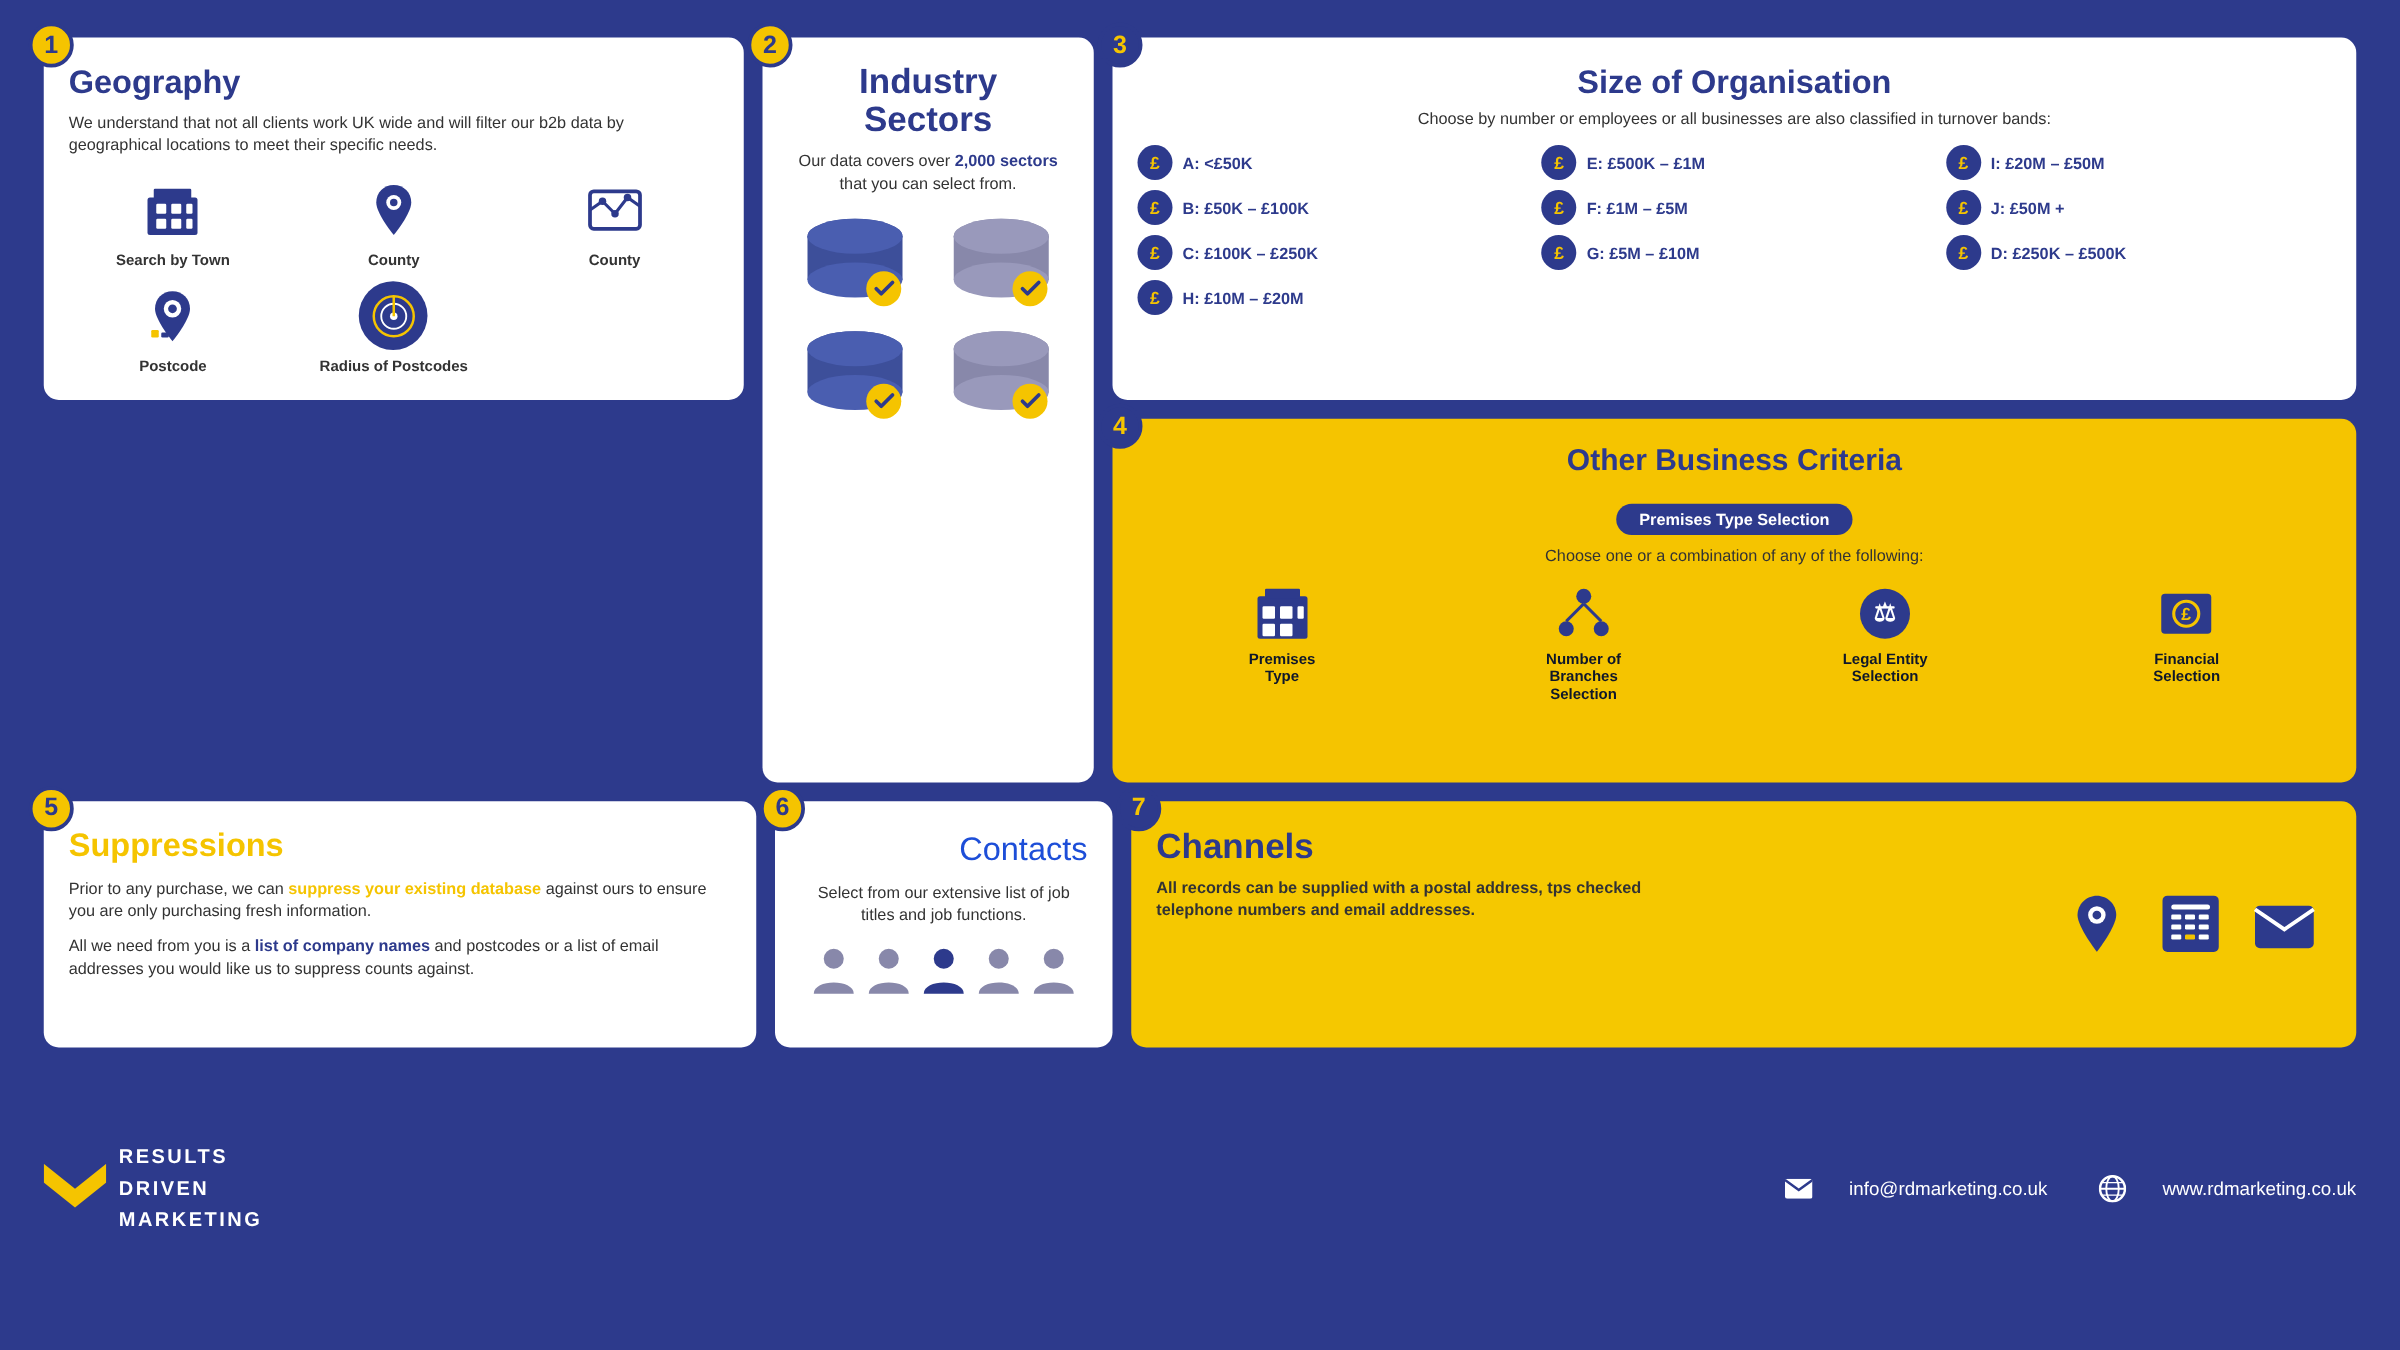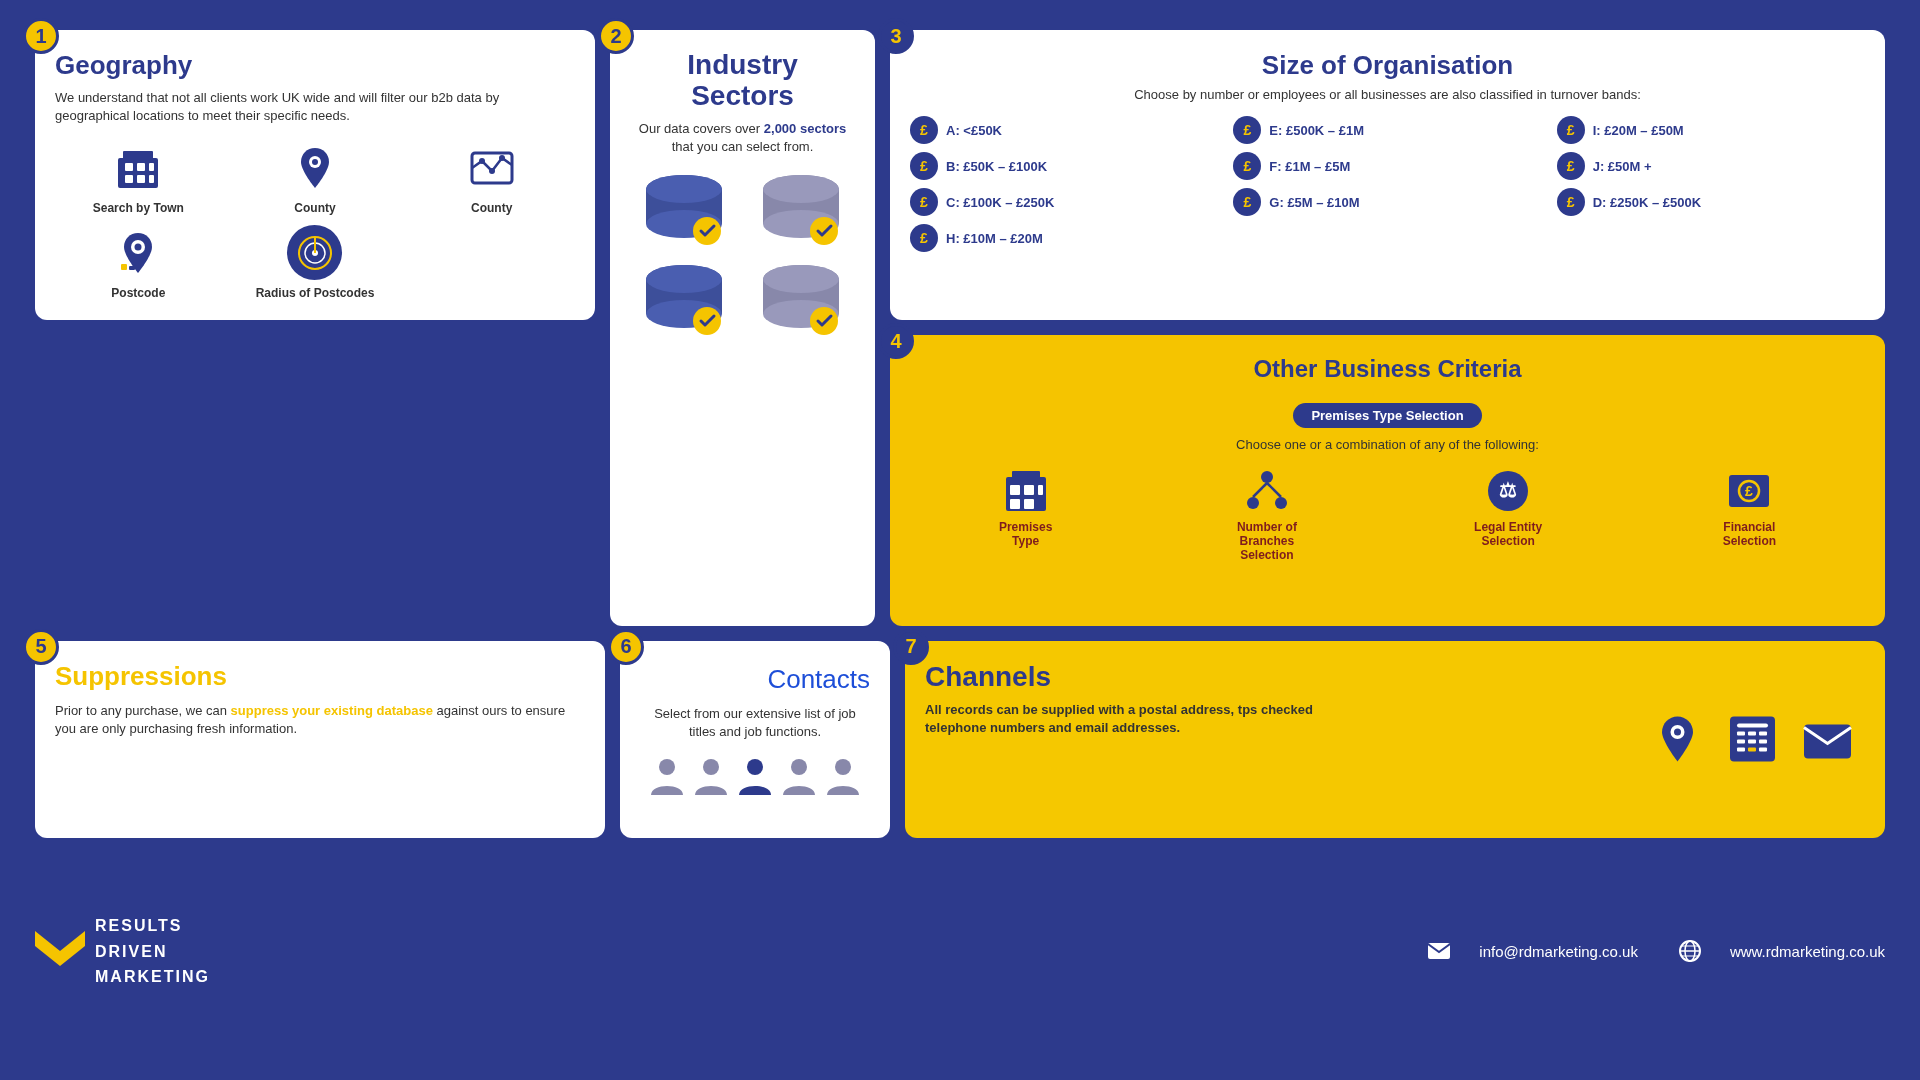--- a/index.html
+++ b/index.html
@@ -237,21 +237,21 @@
     }
     .criteria-item {
       display: flex;
       flex-direction: column;
       align-items: center;
       gap: 5px;
       text-align: center;
     }
     .criteria-item span {
       font-size: 12px;
-      color: #7f1d1d;
+      color: #0f172a;
       font-weight: 700;
     }
 
     
     .bottom-grid {
       display: grid;
       grid-template-columns: 570px 270px 1fr;
       gap: 15px;
       margin-top: 15px;
     }
@@ -602,20 +602,23 @@
   </div>
 
   <div class="bottom-grid">
 
     <div class="box suppress-box">
       <div class="step-number">5</div>
       <h3>Suppressions</h3>
       <p>
         Prior to any purchase, we can <span class="highlight-orange">suppress your existing database</span> against ours to ensure you are only purchasing fresh information.
       </p>
+      <p>
+        All we need from you is a <span class="highlight-blue">list of company names</span> and postcodes or a list of email addresses you would like us to suppress counts against.
+      </p>
     </div>
 
     <div class="box contacts-box">
       <div class="step-number">6</div>
       <p class="contacts-title" style="color:#1d4ed8; font-size:26px; font-weight:400; text-align:right; margin-bottom:8px;">Contacts</p>
       <p style="text-align:center; font-size:13px; color:#333;">Select from our extensive list of job titles and job functions.</p>
       <div class="contact-icons">
 
         <svg width="36" height="40" viewBox="0 0 36 40">
           <circle cx="18" cy="10" r="8" fill="#8888aa"></circle>

